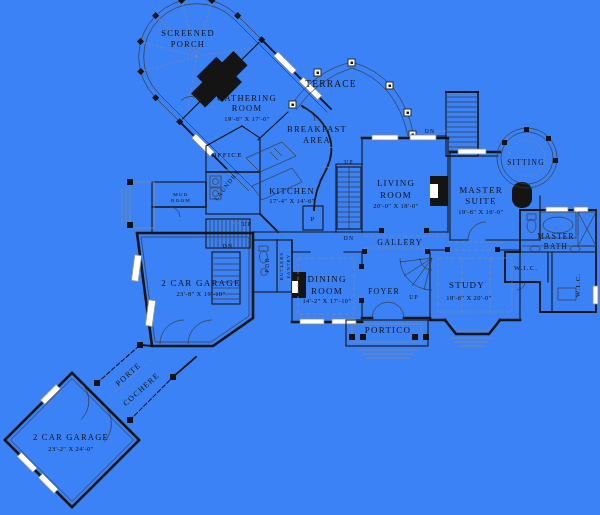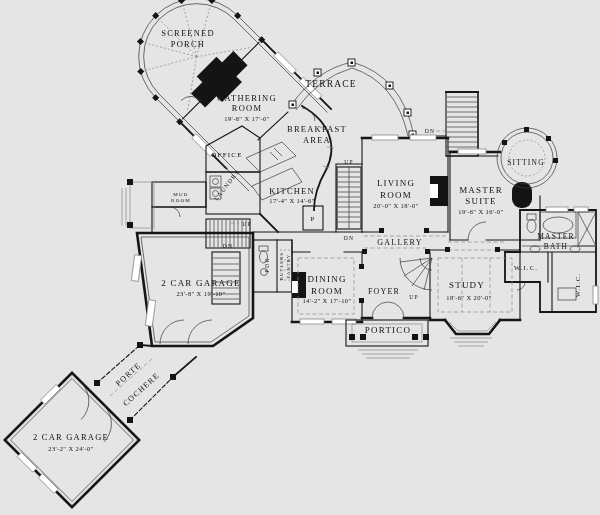--- a/index.html
+++ b/index.html
@@ -1,16 +1,16 @@
 <!DOCTYPE html>
 <html><head>
 <meta charset="utf-8">
 <style>
   html,body{margin:0;padding:0;background:#ffffff;}
-  .stage{width:600px;height:515px;position:relative;background:#e5e5e5;overflow:hidden;}
+  .stage{width:600px;height:515px;position:relative;background:#3b82f6;overflow:hidden;}
   svg{display:block;}
   text{font-family:"Liberation Serif","DejaVu Serif",serif;fill:#141414;}
   .rl{text-anchor:middle;letter-spacing:1.2px;}
   .dm{text-anchor:middle;letter-spacing:0.4px;}
   .w3{stroke:#161616;stroke-width:2.6;fill:none;stroke-linecap:square;}
   .w2{stroke:#161616;stroke-width:1.8;fill:none;stroke-linecap:square;}
   .w1{stroke:#161616;stroke-width:1.1;fill:none;stroke-linecap:square;}
   .t{stroke:#3a3a3a;stroke-width:0.7;fill:none;}
   .tg{stroke:#8a8a8a;stroke-width:0.7;fill:none;}
   .dash{stroke-dasharray:4 2.5;}

